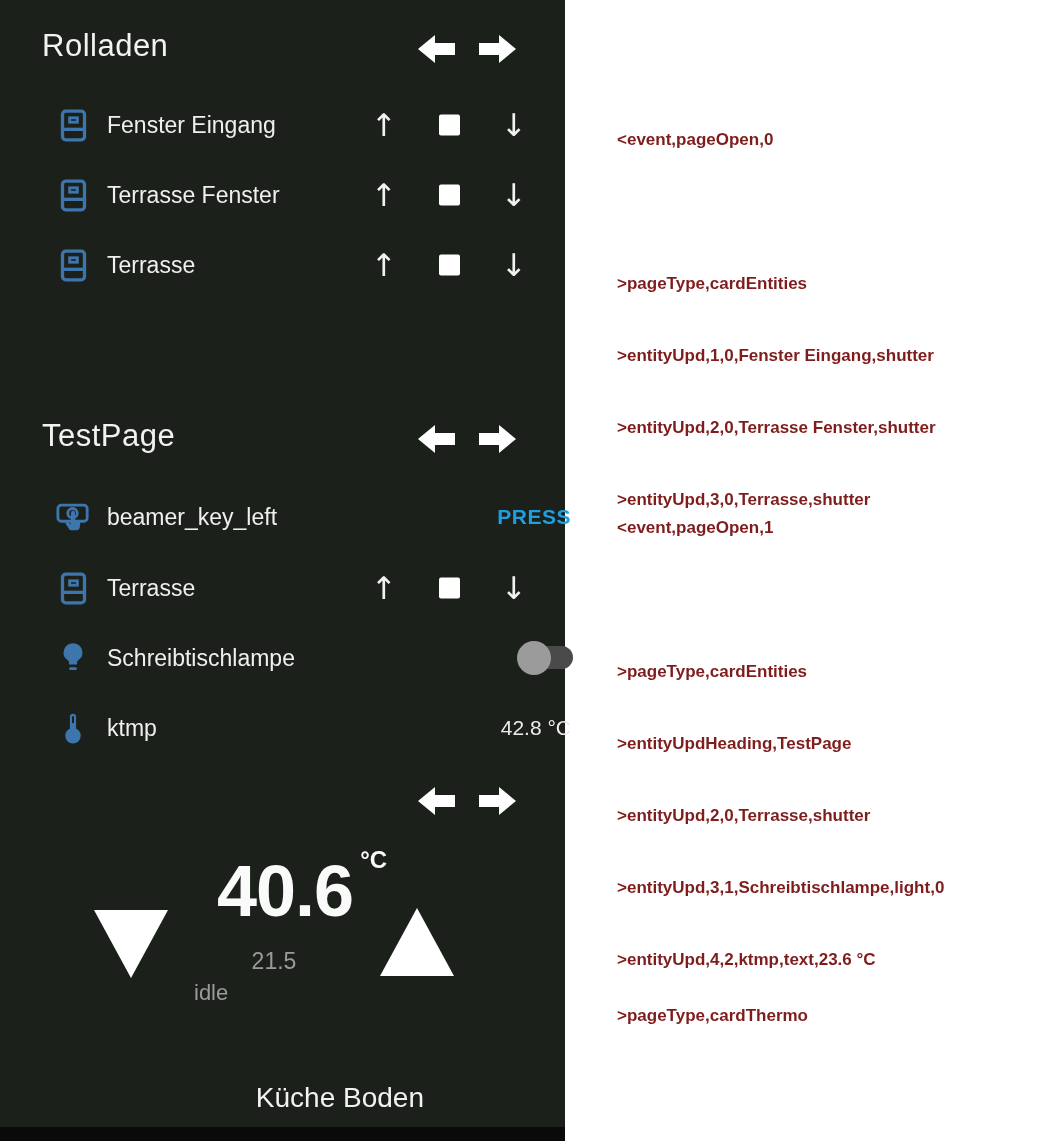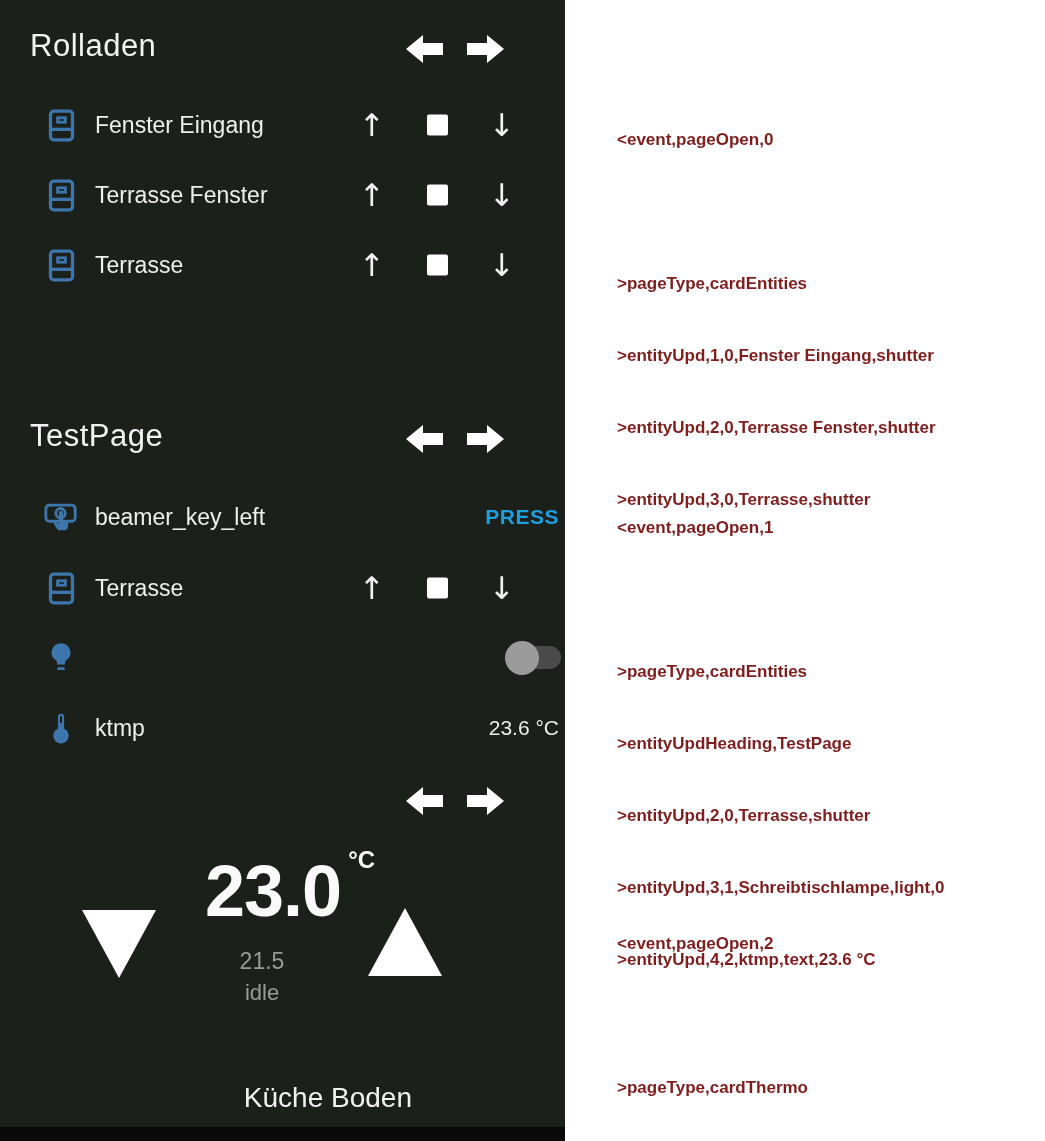--- a/index.html
+++ b/index.html
@@ -1,21 +1,21 @@
 <!DOCTYPE html>
 <html><head>
 <meta charset="utf-8">
 <style>
   html,body{margin:0;padding:0;background:#ffffff;}
   #stage{position:relative;width:1045px;height:1141px;background:#ffffff;overflow:hidden;
          font-family:"Liberation Sans",sans-serif;}
   
   #device{position:absolute;left:0;top:0;width:565px;height:1127px;background:#1c201b;}
   #device-bottom-strip{position:absolute;left:0;top:1127px;width:565px;height:14px;background:#0a0a0a;}
-  .panel{position:absolute;left:0;width:565px;}
+  .panel{position:absolute;left:12px;width:565px;}
   .heading{position:absolute;left:30px;top:28px;font-size:31px;font-weight:500;color:#f2f2f2;letter-spacing:.5px;}
   .nav-arrows{position:absolute;top:33px;left:406px;width:100px;height:32px;}
   .nav-left{position:absolute;left:0;top:0;}
   .nav-right{position:absolute;left:60px;top:0;}
   .row{position:absolute;left:0;width:565px;height:70px;padding-left:36px;}
   .ent-icon{position:absolute;left:44px;top:50%;transform:translateY(-50%);width:34px;height:34px;display:flex;align-items:center;justify-content:center;}
   .ent-label{position:absolute;left:95px;top:50%;transform:translateY(-50%);font-size:23px;color:#efefef;white-space:nowrap;}
   .ctl-up,.ctl-down{position:absolute;top:50%;transform:translateY(-50%);width:40px;text-align:center;
       font-size:31px;color:#f2f2f2;font-family:"DejaVu Sans",sans-serif;line-height:1;cursor:pointer;}
   .ctl-up{left:352px;}
@@ -28,21 +28,21 @@
   .toggle-knob{position:absolute;left:0;top:1px;width:34px;height:34px;background:#9b9b9b;border-radius:50%;}
   
   .thermo-temp{position:absolute;left:205px;top:86px;white-space:nowrap;}
   .thermo-temp .cur{font-size:72px;font-weight:700;color:#fafafa;letter-spacing:-1px;}
   .thermo-temp .unit{font-size:24px;font-weight:700;color:#fafafa;vertical-align:48px;margin-left:7px;}
   .tri-down{position:absolute;left:82px;top:150px;width:0;height:0;cursor:pointer;
       border-left:37px solid transparent;border-right:37px solid transparent;border-top:68px solid #ffffff;}
   .tri-up{position:absolute;left:368px;top:148px;width:0;height:0;cursor:pointer;
       border-left:37px solid transparent;border-right:37px solid transparent;border-bottom:68px solid #ffffff;}
   .thermo-set{position:absolute;left:182px;top:188px;width:160px;text-align:center;font-size:23px;color:#9a9a9a;}
-  .thermo-state{position:absolute;left:182px;top:220px;width:160px;text-align:center;font-size:22px;color:#9a9a9a;}
+  .thermo-state{position:absolute;left:182px;top:220px;width:160px;font-size:22px;color:#9a9a9a;}
   .thermo-name{position:absolute;left:112px;top:322px;width:300px;text-align:right;font-size:28px;color:#f2f2f2;white-space:nowrap;}
   
   .log-block{position:absolute;left:617px;width:420px;color:#7f1d1d;font-size:17px;font-weight:700;
       line-height:24px;white-space:pre;font-family:"Liberation Sans",sans-serif;}
   .log-line{min-height:24px;}
 </style>
 </head>
 <body>
 
 <div id="stage">
@@ -140,50 +140,51 @@
         <span class="ctl-down">↓</span>
       </div>
 
       <div class="row" style="top:233px;">
         <span class="ent-icon">
           <svg width="26" height="32" viewBox="0 0 22 28">
             <path d="M11 1 a8.2 8.2 0 0 1 4.6 15 c-.7.5-1.1 1.2-1.1 2v1.6 h-7 v-1.6 c0-.8-.4-1.5-1.1-2 A8.2 8.2 0 0 1 11 1 z" fill="#3d76ad"></path>
             <rect x="7.6" y="22" width="6.8" height="2.6" rx="1.3" fill="#3d76ad"></rect>
           </svg>
         </span>
+        <span class="ent-label">Schreibtischlampe</span>
         <span class="toggle">
           <span class="toggle-track"></span>
           <span class="toggle-knob"></span>
         </span>
       </div>
 
       <div class="row" style="top:303px;">
         <span class="ent-icon">
           <svg width="18" height="32" viewBox="0 0 16 29">
             <rect x="5.2" y="1.5" width="5.6" height="17" rx="2.8" fill="#3d76ad"></rect>
             <circle cx="8" cy="21.5" r="7" fill="#3d76ad"></circle>
             <rect x="7.1" y="3.6" width="1.8" height="6.5" rx=".9" fill="#1c201b"></rect>
           </svg>
         </span>
         <span class="ent-label">ktmp</span>
-        <span class="value-text">23.6 °C</span>
+        <span class="value-text">42.8 °C</span>
       </div>
     </div>
 
     <div class="panel" style="top:760px;height:367px;">
       <div class="nav-arrows" style="top:25px;">
         <svg class="nav-left" width="38" height="32" viewBox="0 0 38 32">
             <polygon points="0,16 17,2 17,10 37,10 37,22 17,22 17,30" fill="#ffffff"></polygon>
           </svg>
         <svg class="nav-right" width="38" height="32" viewBox="0 0 38 32">
             <polygon points="38,16 21,2 21,10 1,10 1,22 21,22 21,30" fill="#ffffff"></polygon>
           </svg>
       </div>
 
-      <div class="thermo-temp"><span class="cur">23.0</span><span class="unit">°C</span></div>
+      <div class="thermo-temp"><span class="cur">40.6</span><span class="unit">°C</span></div>
 
       <div class="tri-down"></div>
       <div class="tri-up"></div>
 
       <div class="thermo-set">21.5</div>
       <div class="thermo-state">idle</div>
       <div class="thermo-name">Küche Boden</div>
     </div>
   </div>
   <div id="device-bottom-strip"></div>
@@ -201,19 +202,18 @@
     <div class="log-line">&lt;event,pageOpen,1</div>
     <div class="log-line"></div>
     <div class="log-line">&gt;pageType,cardEntities</div>
     <div class="log-line">&gt;entityUpdHeading,TestPage</div>
     <div class="log-line">&gt;entityUpd,2,0,Terrasse,shutter</div>
     <div class="log-line">&gt;entityUpd,3,1,Schreibtischlampe,light,0</div>
     <div class="log-line">&gt;entityUpd,4,2,ktmp,text,23.6 °C</div>
   </div>
 
   <div class="log-block" style="top:884px;">
-    <div class="log-line">&lt;event,pageOpen,2</div>
     <div class="log-line"></div>
     <div class="log-line">&gt;pageType,cardThermo</div>
     
   </div>
 
 </div>
 
 </body></html>

